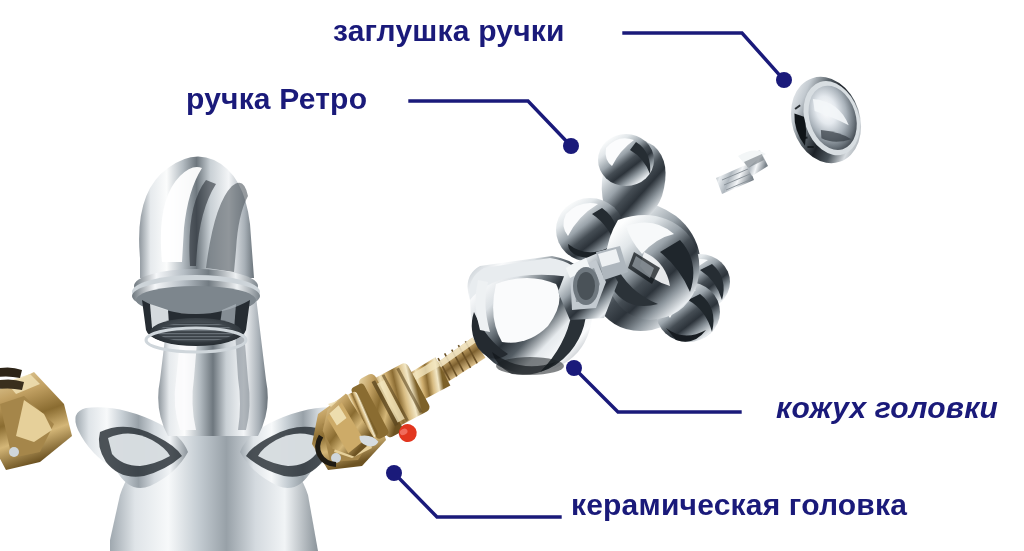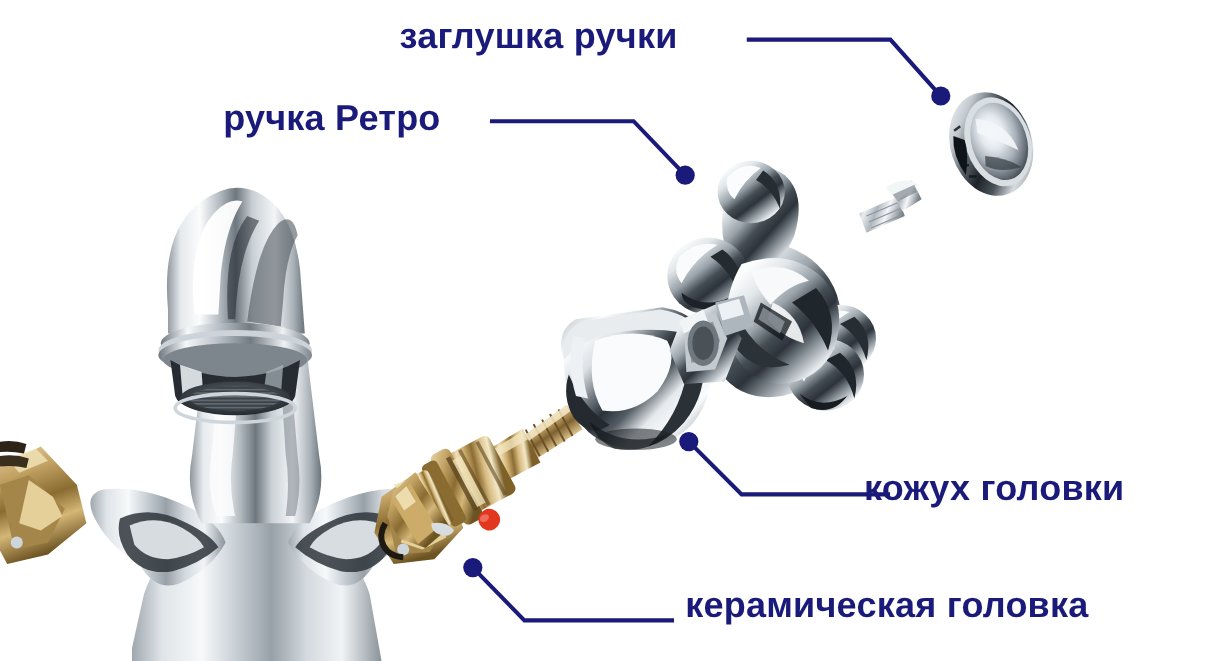--- a/index.html
+++ b/index.html
@@ -34,21 +34,21 @@
     position: absolute;
     color: #1a1a7a;
     font-family: "Liberation Sans", sans-serif;
     font-weight: 700;
     white-space: nowrap;
     letter-spacing: 0.2px;
     line-height: 1;
   }
   .lbl-cap        { left: 333px; top: 16px;  font-size: 30px; }
   .lbl-handle     { left: 186px; top: 84px;  font-size: 30px; }
-  .lbl-shroud     { left: 720px; top: 393px; font-size: 30px; }
+  .lbl-shroud     { left: 776px; top: 393px; font-size: 30px; font-style: italic; }
   .lbl-cartridge  { left: 571px; top: 490px; font-size: 30px; }
 </style>
 </head>
 <body>
 
 <div id="stage">
 
   <svg id="artwork" viewBox="0 0 1024 551">
     <defs>
 

